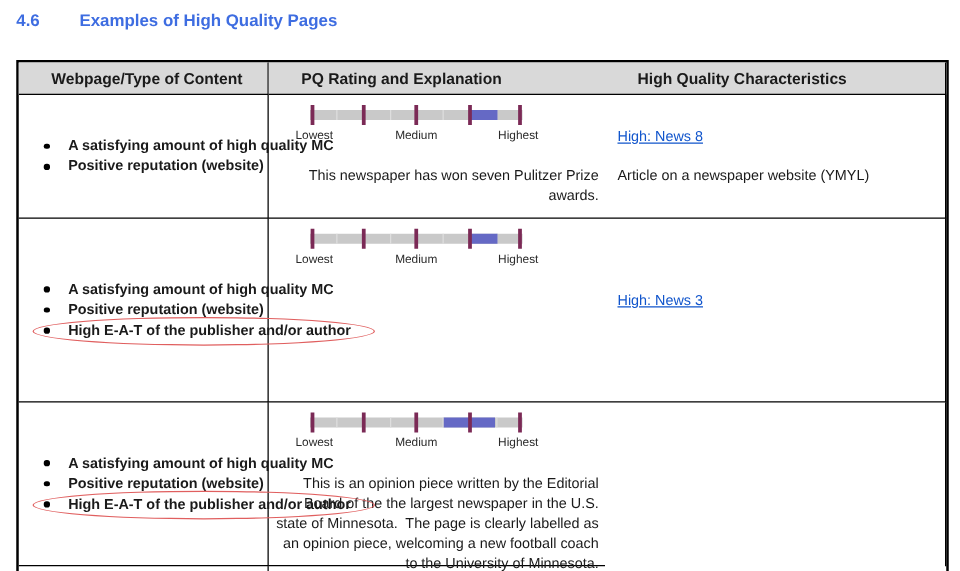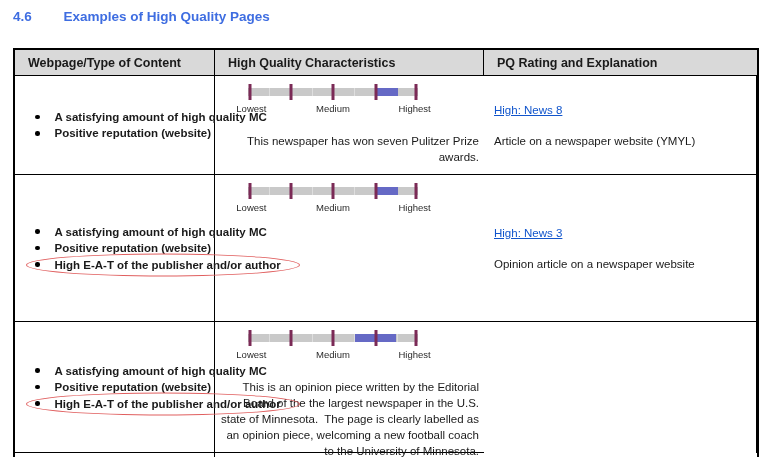--- a/index.html
+++ b/index.html
@@ -19,21 +19,21 @@
     grid-template-columns: 200px 269px 1fr;
     grid-template-rows: 26px 99px 147px 131px 10px;
     background: #fff;
   }
   .cell { border-right: 1.5px solid #000; border-bottom: 1.5px solid #000; overflow: visible; }
   .cell.lastcol { border-right: none; }
   .cell.sliver { border-bottom: none; }
 
   .th {
     background: #d9d9d9; font-weight: bold; font-size: 12.5px;
-    display: flex; align-items: center; padding-left: 13px;
+    display: flex; align-items: center; padding-left: 26px;
   }
 
   
   .typecell { display: flex; flex-direction: column; justify-content: center; padding: 0 10px; font-size: 11.5px; line-height: 16px; }
   .typecell a { color: #1155cc; text-decoration: underline; margin-bottom: 15px; width: fit-content; cursor: pointer; }
 
   
   .charcell { display: flex; flex-direction: column; justify-content: center; padding-left: 20px; font-weight: bold; }
   .bullet-item { position: relative; display: flex; align-items: center; height: 16.5px; }
   .dot { width: 4.5px; height: 4.5px; border-radius: 50%; background: #000; flex: none; }
@@ -60,22 +60,22 @@
 <body>
 
 <div class="section-heading">
   <span class="num">4.6</span>
   <span class="ttl">Examples of High Quality Pages</span>
 </div>
 
 <div class="pqtable">
 
   <div class="cell th">Webpage/Type of Content</div>
+  <div class="cell th lastcol">PQ Rating and Explanation</div>
   <div class="cell th">High Quality Characteristics</div>
-  <div class="cell th lastcol">PQ Rating and Explanation</div>
 
   <div class="cell charcell">
     <div class="bullet-item">
       <span class="dot"></span>
       <span class="btext">A satisfying amount of high quality MC</span>
     </div>
     <div class="bullet-item">
       <span class="dot"></span>
       <span class="btext">Positive reputation (website)</span>
     </div>
@@ -139,21 +139,20 @@
       <div class="slabels">
         <span style="left:2%">Lowest</span>
         <span style="left:50%">Medium</span>
         <span style="left:98%">Highest</span>
       </div>
     </div>
   </div>
 
   <div class="cell typecell">
     <a>High: News 3</a>
-    <div>Opinion article on a newspaper website</div>
   </div>
   <div class="cell charcell">
     <div class="bullet-item">
       <span class="dot"></span>
       <span class="btext">A satisfying amount of high quality MC</span>
     </div>
     <div class="bullet-item">
       <span class="dot"></span>
       <span class="btext">Positive reputation (website)</span>
     </div>

